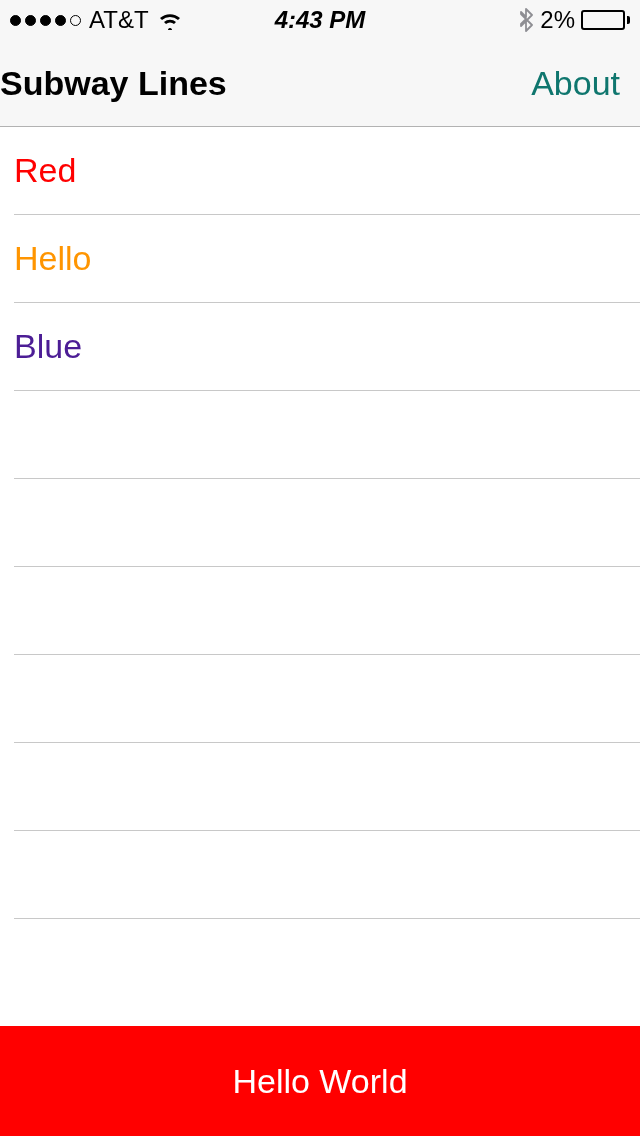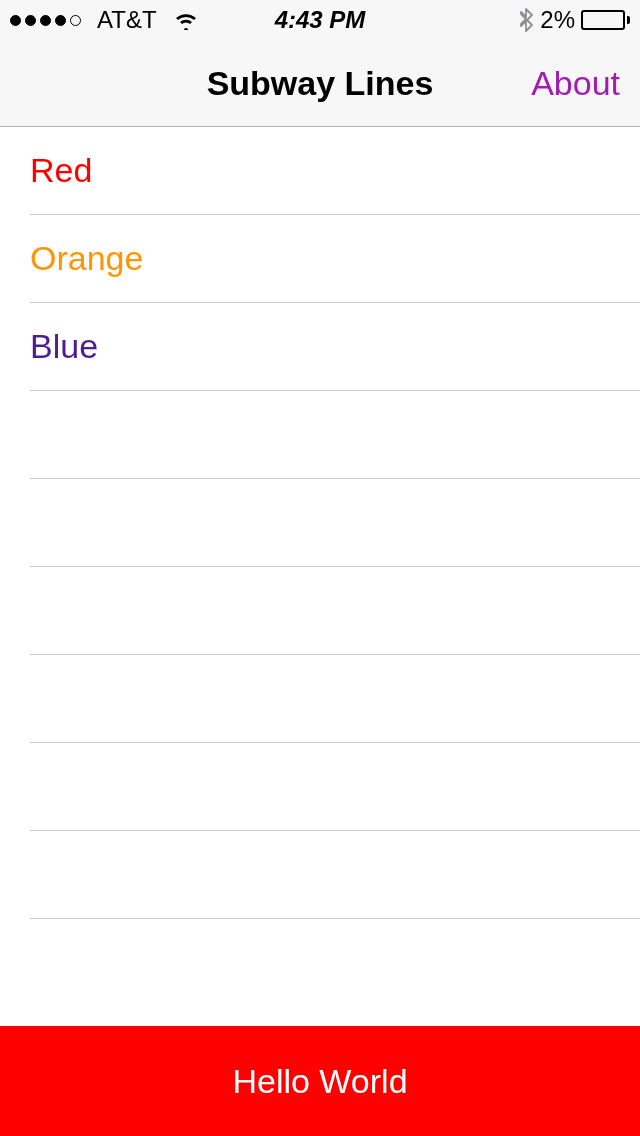--- a/index.html
+++ b/index.html
@@ -1,40 +1,40 @@
 <!DOCTYPE html>
 <html><head>
 <meta charset="utf-8">
 <style>
   * { margin: 0; padding: 0; box-sizing: border-box; }
   html, body { width: 640px; height: 1136px; font-family: -apple-system, "Helvetica Neue", Helvetica, Arial, sans-serif; background: #fff; overflow: hidden; }
   .screen { width: 640px; height: 1136px; display: flex; flex-direction: column; }
 
   
   .status-bar { height: 40px; background: #f7f7f7; display: flex; align-items: center; justify-content: space-between; padding: 0 10px; font-size: 24px; color: #000; }
-  .status-left { display: flex; align-items: center; gap: 16px; }
+  .status-left { display: flex; align-items: center; gap: 8px; }
   .signal-dots { display: flex; gap: 4px; }
   .signal-dots .dot { width: 11px; height: 11px; border-radius: 50%; border: 1.5px solid #000; }
   .signal-dots .dot.full { background: #000; }
   .status-center { font-weight: 600; position: absolute; left: 50%; transform: translateX(-50%); font-style: italic; }
   .status-right { display: flex; align-items: center; gap: 6px; }
   .wifi-icon, .bt-icon { display: inline-flex; }
   .battery { display: inline-flex; align-items: center; }
   .battery-body { width: 44px; height: 20px; border: 2px solid #000; border-radius: 3px; position: relative; padding: 2px; }
   .battery-fill { background: #000; height: 100%; }
   .battery-tip { width: 3px; height: 8px; background: #000; margin-left: 2px; border-radius: 0 2px 2px 0; }
 
   
-  .nav-bar { height: 87px; background: #f7f7f7; border-bottom: 1px solid #b2b2b2; position: relative; display: flex; align-items: center; justify-content: center; }
+  .nav-bar { height: 87px; background: #f7f7f7; border-bottom: 1px solid #b2b2b2; position: relative; display: flex; align-items: center; }
   .nav-title { font-size: 34px; font-weight: 700; color: #000; }
-  .nav-right { position: absolute; right: 20px; font-size: 34px; color: #a21caf; font-weight: 400; }
+  .nav-right { position: absolute; right: 20px; font-size: 34px; color: #0f766e; font-weight: 400; }
 
   
   .table { flex: 1; background: #fff; overflow-y: auto; }
-  .cell { height: 88px; border-bottom: 1px solid #c8c8c8; margin-left: 30px; display: flex; align-items: center; }
+  .cell { height: 88px; border-bottom: 1px solid #c8c8c8; margin-left: 14px; display: flex; align-items: center; }
   .cell-label { font-size: 34px; font-weight: 400; }
 
   
   .footer { height: 110px; background: #ff0000; display: flex; align-items: center; justify-content: center; }
   .footer-label { color: #fff; font-size: 34px; font-weight: 400; }
 </style>
 </head>
 <body>
 
 <div class="screen">
@@ -73,21 +73,21 @@
   <div class="nav-bar">
     <div class="nav-title">Subway Lines</div>
     <div class="nav-right">About</div>
   </div>
 
   <div class="table" id="line-list">
       <div class="cell">
         <span class="cell-label" style="color: rgb(255, 0, 0);">Red</span>
       </div>
       <div class="cell">
-        <span class="cell-label" style="color: rgb(255, 149, 0);">Orange</span>
+        <span class="cell-label" style="color: rgb(255, 149, 0);">Hello</span>
       </div>
       <div class="cell">
         <span class="cell-label" style="color: #4c1d95;">Blue</span>
       </div>
       <div class="cell"></div>
       <div class="cell"></div>
       <div class="cell"></div>
       <div class="cell"></div>
       <div class="cell"></div>
       <div class="cell"></div>

